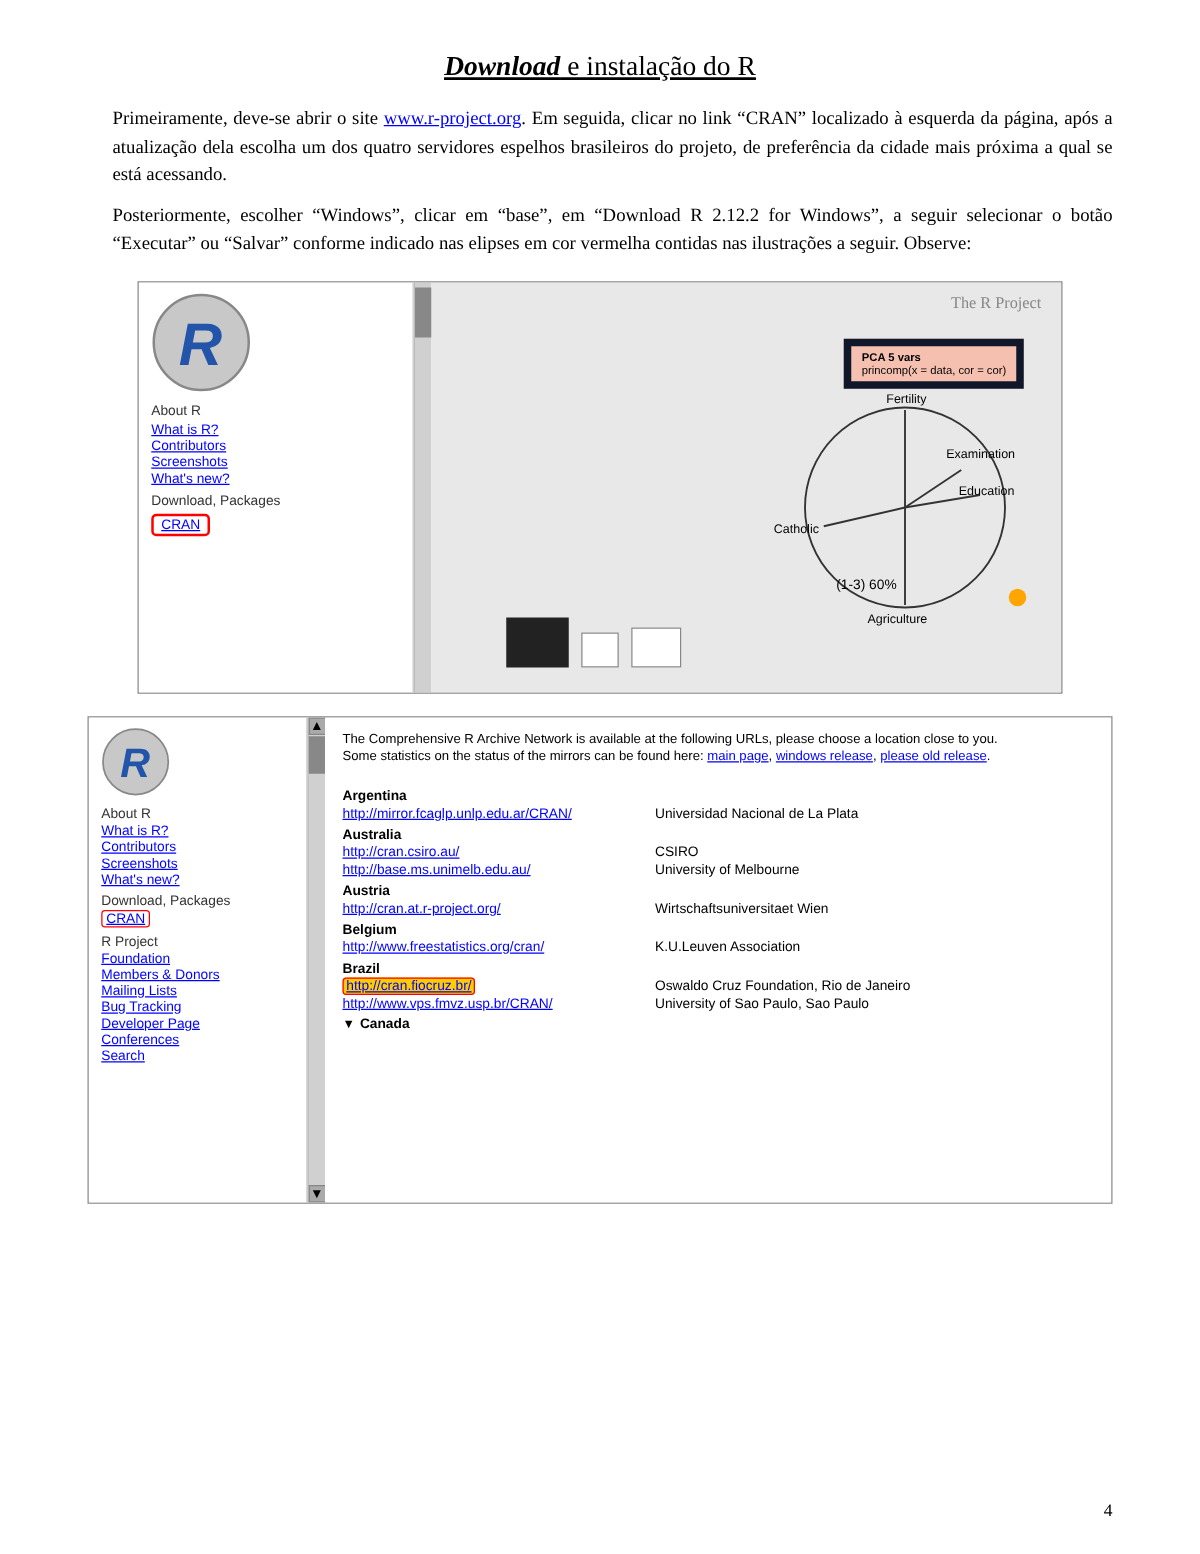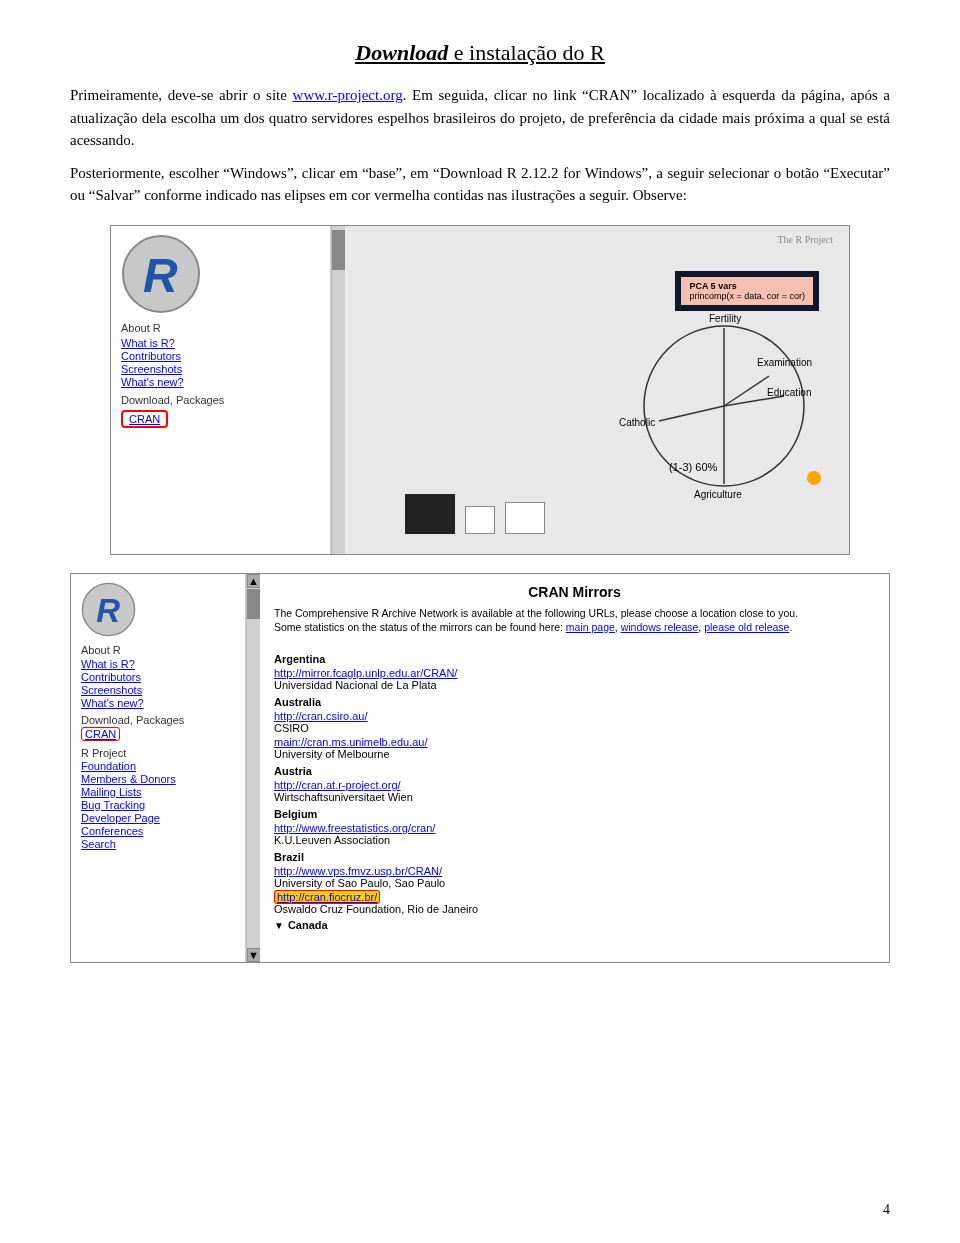--- a/index.html
+++ b/index.html
@@ -21,20 +21,21 @@
       font-weight: bold;
       margin-bottom: 18px;
       text-decoration: underline;
       font-style: italic;
     }
     .body-text {
       font-size: 15px;
       line-height: 1.5;
       margin-bottom: 10px;
       text-align: justify;
+      margin-left: 20px;
     }
     .body-text a {
       color: #00f;
     }
     .screenshot-box {
       border: 1.5px solid #888;
       margin: 18px auto 18px auto;
       background: #fff;
       overflow: hidden;
     }
@@ -161,21 +162,21 @@
     .cran-desc a { color: #00f; }
     .country-header {
       font-size: 11px;
       font-weight: bold;
       margin-top: 5px;
       margin-bottom: 2px;
       font-family: Arial, sans-serif;
     }
     .mirror-row {
       display: flex;
-      flex-direction: column;
+      flex-direction: row;
       margin-bottom: 2px;
       font-size: 11px;
       font-family: Arial, sans-serif;
     }
     .mirror-url {
       width: 250px;
       flex-shrink: 0;
     }
     .mirror-url a { color: #00f; text-decoration: underline; }
     .mirror-name { flex: 1; }
@@ -244,21 +245,21 @@
           <a href="#">Screenshots</a>
           <a href="#">What's new?</a>
           <div class="section">Download, Packages</div>
           <span class="cran-btn">CRAN</span>
         </div>
       </div>
       <div class="scrollbar-area">
         <div class="scrollbar-thumb"></div>
       </div>
       <div class="ss1-right">
-        <div style="position:absolute;top:8px;right:16px;font-size:10px;color:#888;font-family:Georgia,serif;">The R Project</div>
+        <div style="position:absolute;top:8px;right:16px;font-size:13px;color:#888;font-family:Georgia,serif;">The R Project</div>
         <div class="pca-box">
           <div style="font-weight:bold;">PCA 5 vars</div>
           <div>princomp(x = data, cor = cor)</div>
         </div>
         <div class="pca-chart">
           <svg width="230" height="200" viewBox="0 0 230 200">
             <circle cx="115" cy="100" r="80" fill="none" stroke="#333" stroke-width="1.5"></circle>
 
             <line x1="115" y1="100" x2="115" y2="22" stroke="#333" stroke-width="1.5"></line>
             <line x1="115" y1="100" x2="50" y2="115" stroke="#333" stroke-width="1.5"></line>
@@ -311,65 +312,64 @@
           <a href="#">Search</a>
         </div>
       </div>
       <div style="width:14px;background:#d0d0d0;border-left:1px solid #bbb;flex-shrink:0;display:flex;flex-direction:column;">
         <div style="width:14px;height:14px;background:#aaa;border:1px solid #888;margin-bottom:1px;">▲</div>
         <div style="width:14px;height:30px;background:#888;"></div>
         <div style="flex:1;"></div>
         <div style="width:14px;height:14px;background:#aaa;border:1px solid #888;">▼</div>
       </div>
       <div class="ss2-right">
-        <div class="cran-title">CRAN Mirrors</div>
         <div class="cran-desc">
           <span>The Comprehensive R Archive Network is available at the following URLs, please choose a location close to you.</span><br>
           <span>Some statistics on the status of the mirrors can be found here: </span>
           <a href="#">main page</a>, 
           <a href="#">windows release</a>, 
           <a href="#">please old release</a>.
         </div>
 
         <div class="country-header">Argentina</div>
         <div class="mirror-row">
           <div class="mirror-url"><a href="#">http://mirror.fcaglp.unlp.edu.ar/CRAN/</a></div>
           <div class="mirror-name">Universidad Nacional de La Plata</div>
         </div>
 
         <div class="country-header">Australia</div>
         <div class="mirror-row">
           <div class="mirror-url"><a href="#">http://cran.csiro.au/</a></div>
           <div class="mirror-name">CSIRO</div>
         </div>
         <div class="mirror-row">
-          <div class="mirror-url"><a href="#">main://cran.ms.unimelb.edu.au/</a></div>
+          <div class="mirror-url"><a href="#">http://base.ms.unimelb.edu.au/</a></div>
           <div class="mirror-name">University of Melbourne</div>
         </div>
 
         <div class="country-header">Austria</div>
         <div class="mirror-row">
           <div class="mirror-url"><a href="#">http://cran.at.r-project.org/</a></div>
           <div class="mirror-name">Wirtschaftsuniversitaet Wien</div>
         </div>
 
         <div class="country-header">Belgium</div>
         <div class="mirror-row">
           <div class="mirror-url"><a href="#">http://www.freestatistics.org/cran/</a></div>
           <div class="mirror-name">K.U.Leuven Association</div>
         </div>
 
         <div class="country-header">Brazil</div>
         <div class="mirror-row">
+          <div class="mirror-url"><a href="#" style="background:#ffcc00;border:1.5px solid red;border-radius:3px;padding:0 2px;color:#00f;text-decoration:underline;">http://cran.fiocruz.br/</a></div>
+          <div class="mirror-name">Oswaldo Cruz Foundation, Rio de Janeiro</div>
+        </div>
+        <div class="mirror-row">
           <div class="mirror-url"><a href="#">http://www.vps.fmvz.usp.br/CRAN/</a></div>
           <div class="mirror-name">University of Sao Paulo, Sao Paulo</div>
-        </div>
-        <div class="mirror-row">
-          <div class="mirror-url"><a href="#" style="background:#ffcc00;border:1.5px solid red;border-radius:3px;padding:0 2px;color:#00f;text-decoration:underline;">http://cran.fiocruz.br/</a></div>
-          <div class="mirror-name">Oswaldo Cruz Foundation, Rio de Janeiro</div>
         </div>
 
         <div style="display:flex;align-items:center;margin-top:4px;">
           <span style="margin-right:4px;font-size:10px;">▼</span>
           <span class="country-header" style="margin-top:0;">Canada</span>
         </div>
       </div>
     </div>
   </div>
 

